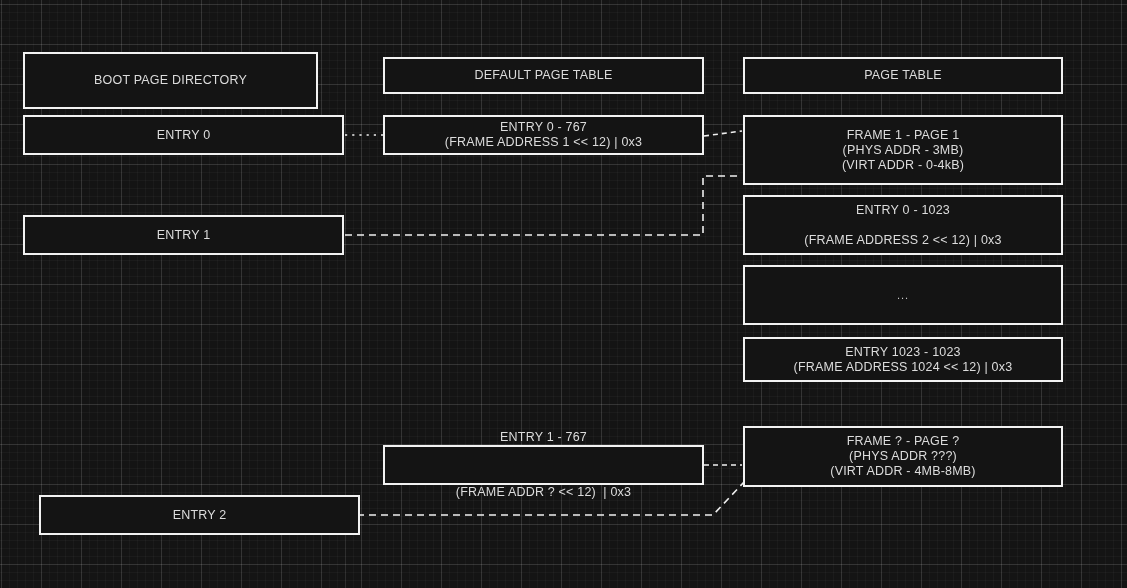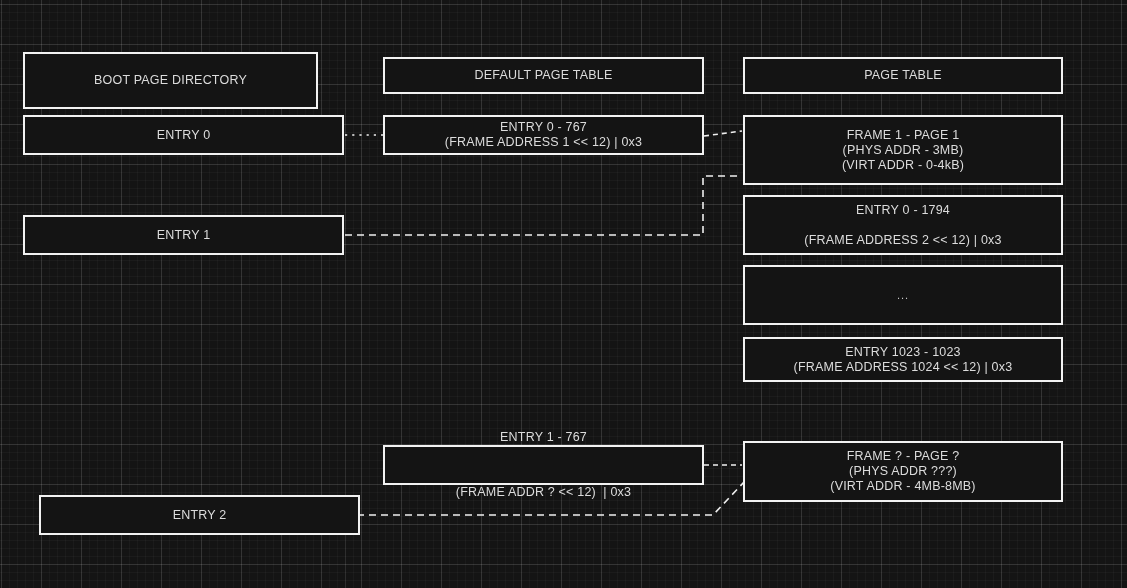--- a/index.html
+++ b/index.html
@@ -134,33 +134,33 @@
     <span class="line">PAGE TABLE</span>
   </div>
 
   <div class="node" style="left:743px; top:115px; width:320px; height:70px;">
     <span class="line">FRAME 1 - PAGE 1</span>
     <span class="line">(PHYS ADDR - 3MB)</span>
     <span class="line">(VIRT ADDR - 0-4kB)</span>
   </div>
 
   <div class="node" style="left:743px; top:195px; width:320px; height:60px;">
-    <span class="line">ENTRY 0 - 1794</span>
+    <span class="line">ENTRY 0 - 1023</span>
     <span class="line" style="height:15px;"></span>
     <span class="line">(FRAME ADDRESS 2 &lt;&lt; 12) | 0x3</span>
   </div>
 
   <div class="node ellipsis" style="left:743px; top:265px; width:320px; height:60px;">
     <span class="line">...</span>
   </div>
 
   <div class="node" style="left:743px; top:337px; width:320px; height:45px;">
     <span class="line">ENTRY 1023 - 1023</span>
     <span class="line">(FRAME ADDRESS 1024 &lt;&lt; 12) | 0x3</span>
   </div>
 
-  <div class="node" style="left:743px; top:441px; width:320px; height:61px;">
+  <div class="node" style="left:743px; top:426px; width:320px; height:61px;">
     <span class="line">FRAME ? - PAGE ?</span>
     <span class="line">(PHYS ADDR ???)</span>
     <span class="line">(VIRT ADDR - 4MB-8MB)</span>
   </div>
 
 </div>
 
 </body></html>

